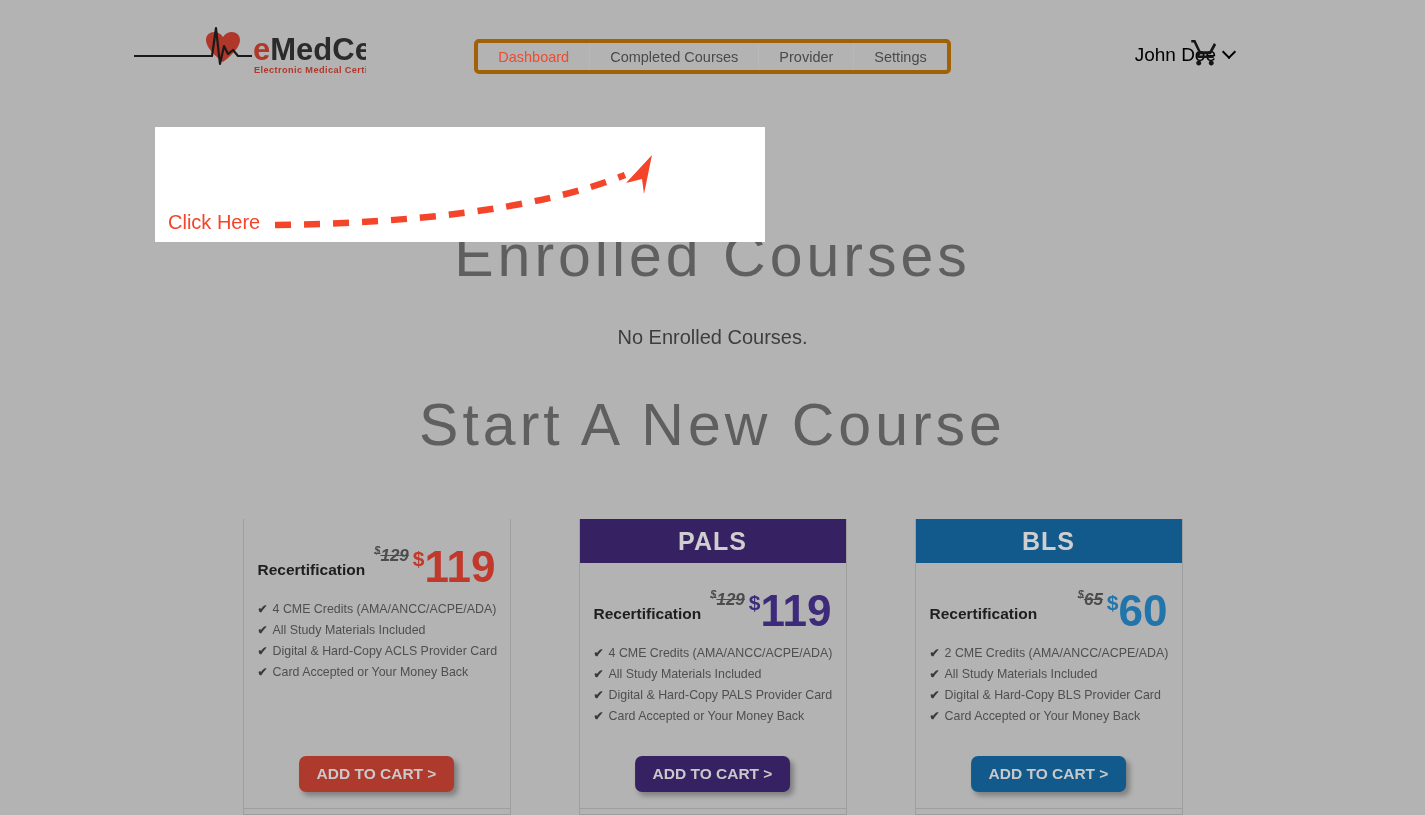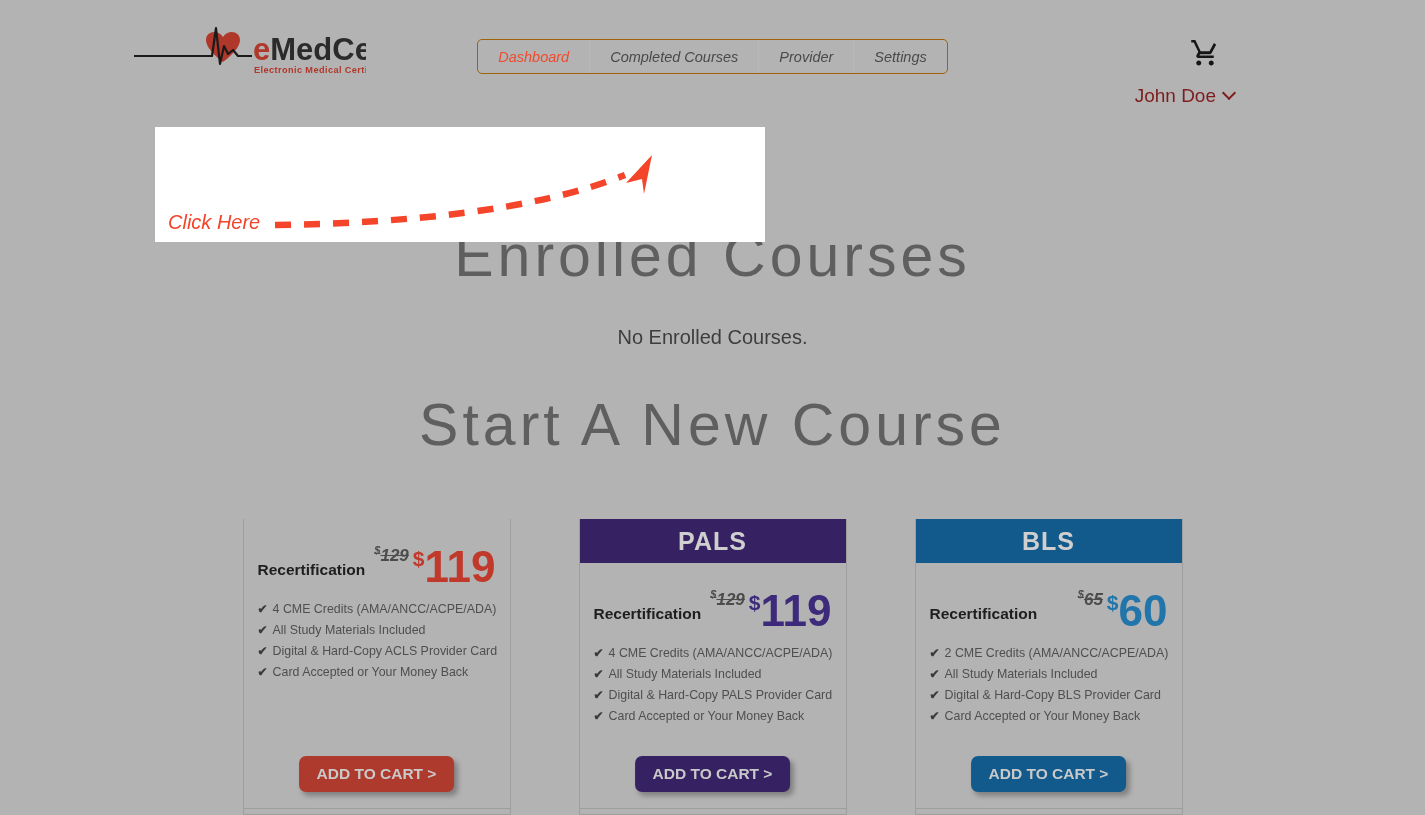--- a/index.html
+++ b/index.html
@@ -112,26 +112,25 @@
     position: absolute;
     top: 39px;
     left: 0;
     width: 1425px;
     display: flex;
     justify-content: center;
     z-index: 3;
   }
   #tabs {
     display: flex;
-    border: 1px solid #a16207;
+    border: 4px solid #a16207;
     border-radius: 5px;
     overflow: hidden;
     background: transparent;
     height: 35px;
-    font-style: italic;
   }
   .tab {
     display: flex;
     align-items: center;
     justify-content: center;
     padding: 0 20px;
     font-size: 14.5px;
     color: #4a4a4a;
     border-right: 1px solid #b8b8b8;
     cursor: pointer;
@@ -307,21 +306,20 @@
     z-index: 2;
     overflow: hidden;
   }
   #spotlight-label {
     position: absolute;
     left: 13px;
     top: 84px;
     font-size: 20px;
     color: #f4442a;
     white-space: nowrap;
-    font-style: italic;
   }
   #spotlight-arrow {
     position: absolute;
     left: 0; top: 0;
     width: 610px; height: 115px;
     pointer-events: none;
   }
   
   #tabs-wrap { z-index: 4; }
 </style>
@@ -341,21 +339,21 @@
 
       <text x="119" y="44" font-family="'Liberation Sans', sans-serif" font-size="31" font-weight="bold" fill="#2b2b2b">
         <tspan fill="#b0382b">e</tspan><tspan>MedCert</tspan>
       </text>
       <text x="120" y="57" font-family="'Liberation Sans', sans-serif" font-size="9.2" font-weight="bold" fill="#b0382b" letter-spacing="0.4">Electronic Medical Certification</text>
     </svg>
   </a>
 
 
   <div id="account-area">
-    <div id="user-menu" style="color: #7f1d1d; margin-top: 41px;">
+    <div id="user-menu" style="color: #000000;">
       <span>John Doe</span>
       <i class="chev"></i>
     </div>
   </div>
 
   <div id="cart-button">
     <svg width="30" height="30" viewBox="0 0 24 24">
       <path fill="#151515" d="M7 18c-1.1 0-2 .9-2 2s.9 2 2 2 2-.9 2-2-.9-2-2-2zm10 0c-1.1 0-2 .9-2 2s.9 2 2 2 2-.9 2-2-.9-2-2-2zM7.2 14.8l.03-.12.9-1.68h7.45c.75 0 1.41-.41 1.75-1.03l3.58-6.49L19.16 4 15.6 10.5H8.53L4.27 1.5H1v2h2l3.6 7.59-1.35 2.44C4.52 14.37 5.48 16 7 16h12v-2H7.42c-.14 0-.25-.11-.22-.2z"></path>
     </svg>
   </div>

